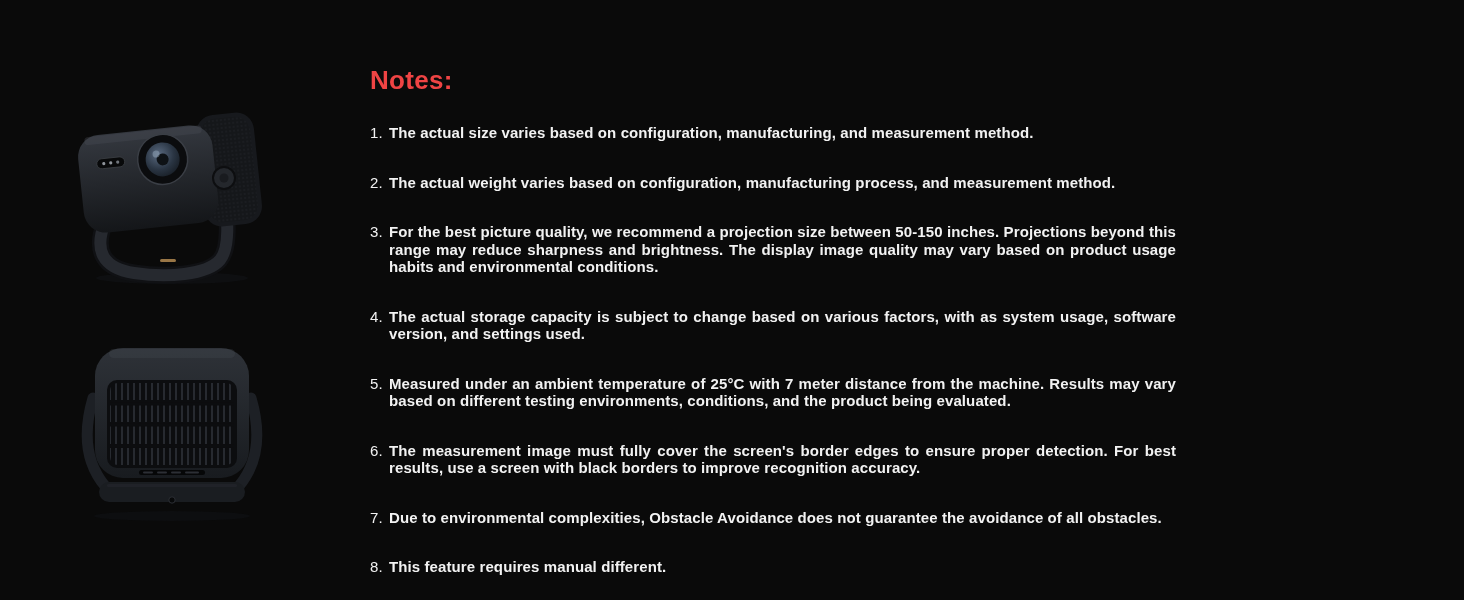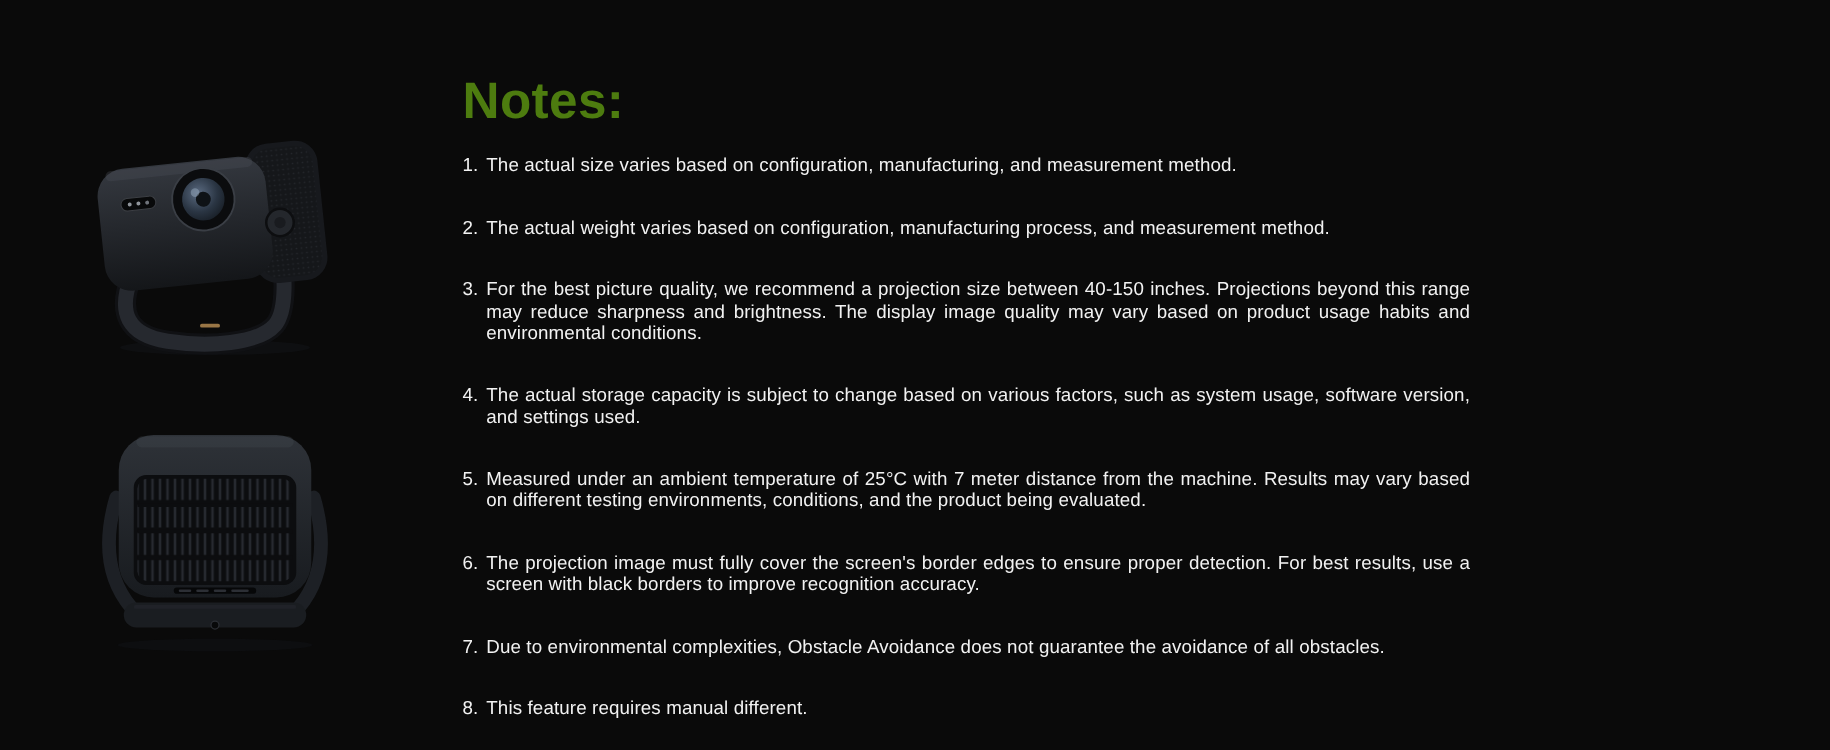--- a/index.html
+++ b/index.html
@@ -17,39 +17,39 @@
 
   .notes-col {
     position: absolute;
     left: 370px;
     top: 60px;
     width: 806px;
     color: #f6f6f6;
   }
   .title {
     margin: 0 0 24px 0;
-    font-size: 41px;
+    font-size: 26px;
     line-height: 40px;
     font-weight: 700;
     letter-spacing: 0.3px;
-    color: #4d7c0f;
+    color: #ef4444;
   }
   .notes-list { list-style: none; margin: 0; padding: 0; }
   .note {
     display: flex;
     margin-bottom: 32px;
     font-size: 15px;
     line-height: 17.5px;
     font-weight: 500;
     letter-spacing: 0.1px;
     color: #f2f2f2;
   }
   .note:last-child { margin-bottom: 0; }
   .note-num { flex: 0 0 19px; }
-  .note-txt { flex: 1; text-align: justify; }
+  .note-txt { flex: 1; text-align: justify; font-weight: bold; }
 </style>
 </head>
 <body>
 
 <div class="page">
 
   <figure class="fig fig-front">
     <svg width="198" height="175" viewBox="0 0 198 175" xmlns="http://www.w3.org/2000/svg">
       <defs>
         <linearGradient id="bodyG1" x1="0" y1="0" x2="0" y2="1">
@@ -142,33 +142,33 @@
       <li class="note">
         <span class="note-num">1.</span>
         <div class="note-txt">The actual size varies based on configuration, manufacturing, and measurement method.</div>
       </li>
       <li class="note">
         <span class="note-num">2.</span>
         <div class="note-txt">The actual weight varies based on configuration, manufacturing process, and measurement method.</div>
       </li>
       <li class="note">
         <span class="note-num">3.</span>
-        <div class="note-txt">For the best picture quality, we recommend a projection size between 40-150 inches. Projections beyond this range may reduce sharpness and brightness. The display image quality may vary based on product usage habits and environmental conditions.</div>
+        <div class="note-txt">For the best picture quality, we recommend a projection size between 50-150 inches. Projections beyond this range may reduce sharpness and brightness. The display image quality may vary based on product usage habits and environmental conditions.</div>
       </li>
       <li class="note">
         <span class="note-num">4.</span>
-        <div class="note-txt">The actual storage capacity is subject to change based on various factors, such as system usage, software version, and settings used.</div>
+        <div class="note-txt">The actual storage capacity is subject to change based on various factors, with as system usage, software version, and settings used.</div>
       </li>
       <li class="note">
         <span class="note-num">5.</span>
         <div class="note-txt">Measured under an ambient temperature of 25°C with 7 meter distance from the machine. Results may vary based on different testing environments, conditions, and the product being evaluated.</div>
       </li>
       <li class="note">
         <span class="note-num">6.</span>
-        <div class="note-txt">The projection image must fully cover the screen's border edges to ensure proper detection. For best results, use a screen with black borders to improve recognition accuracy.</div>
+        <div class="note-txt">The measurement image must fully cover the screen's border edges to ensure proper detection. For best results, use a screen with black borders to improve recognition accuracy.</div>
       </li>
       <li class="note">
         <span class="note-num">7.</span>
         <div class="note-txt">Due to environmental complexities, Obstacle Avoidance does not guarantee the avoidance of all obstacles.</div>
       </li>
       <li class="note">
         <span class="note-num">8.</span>
         <div class="note-txt">This feature requires manual different.</div>
       </li>
     </ol>

